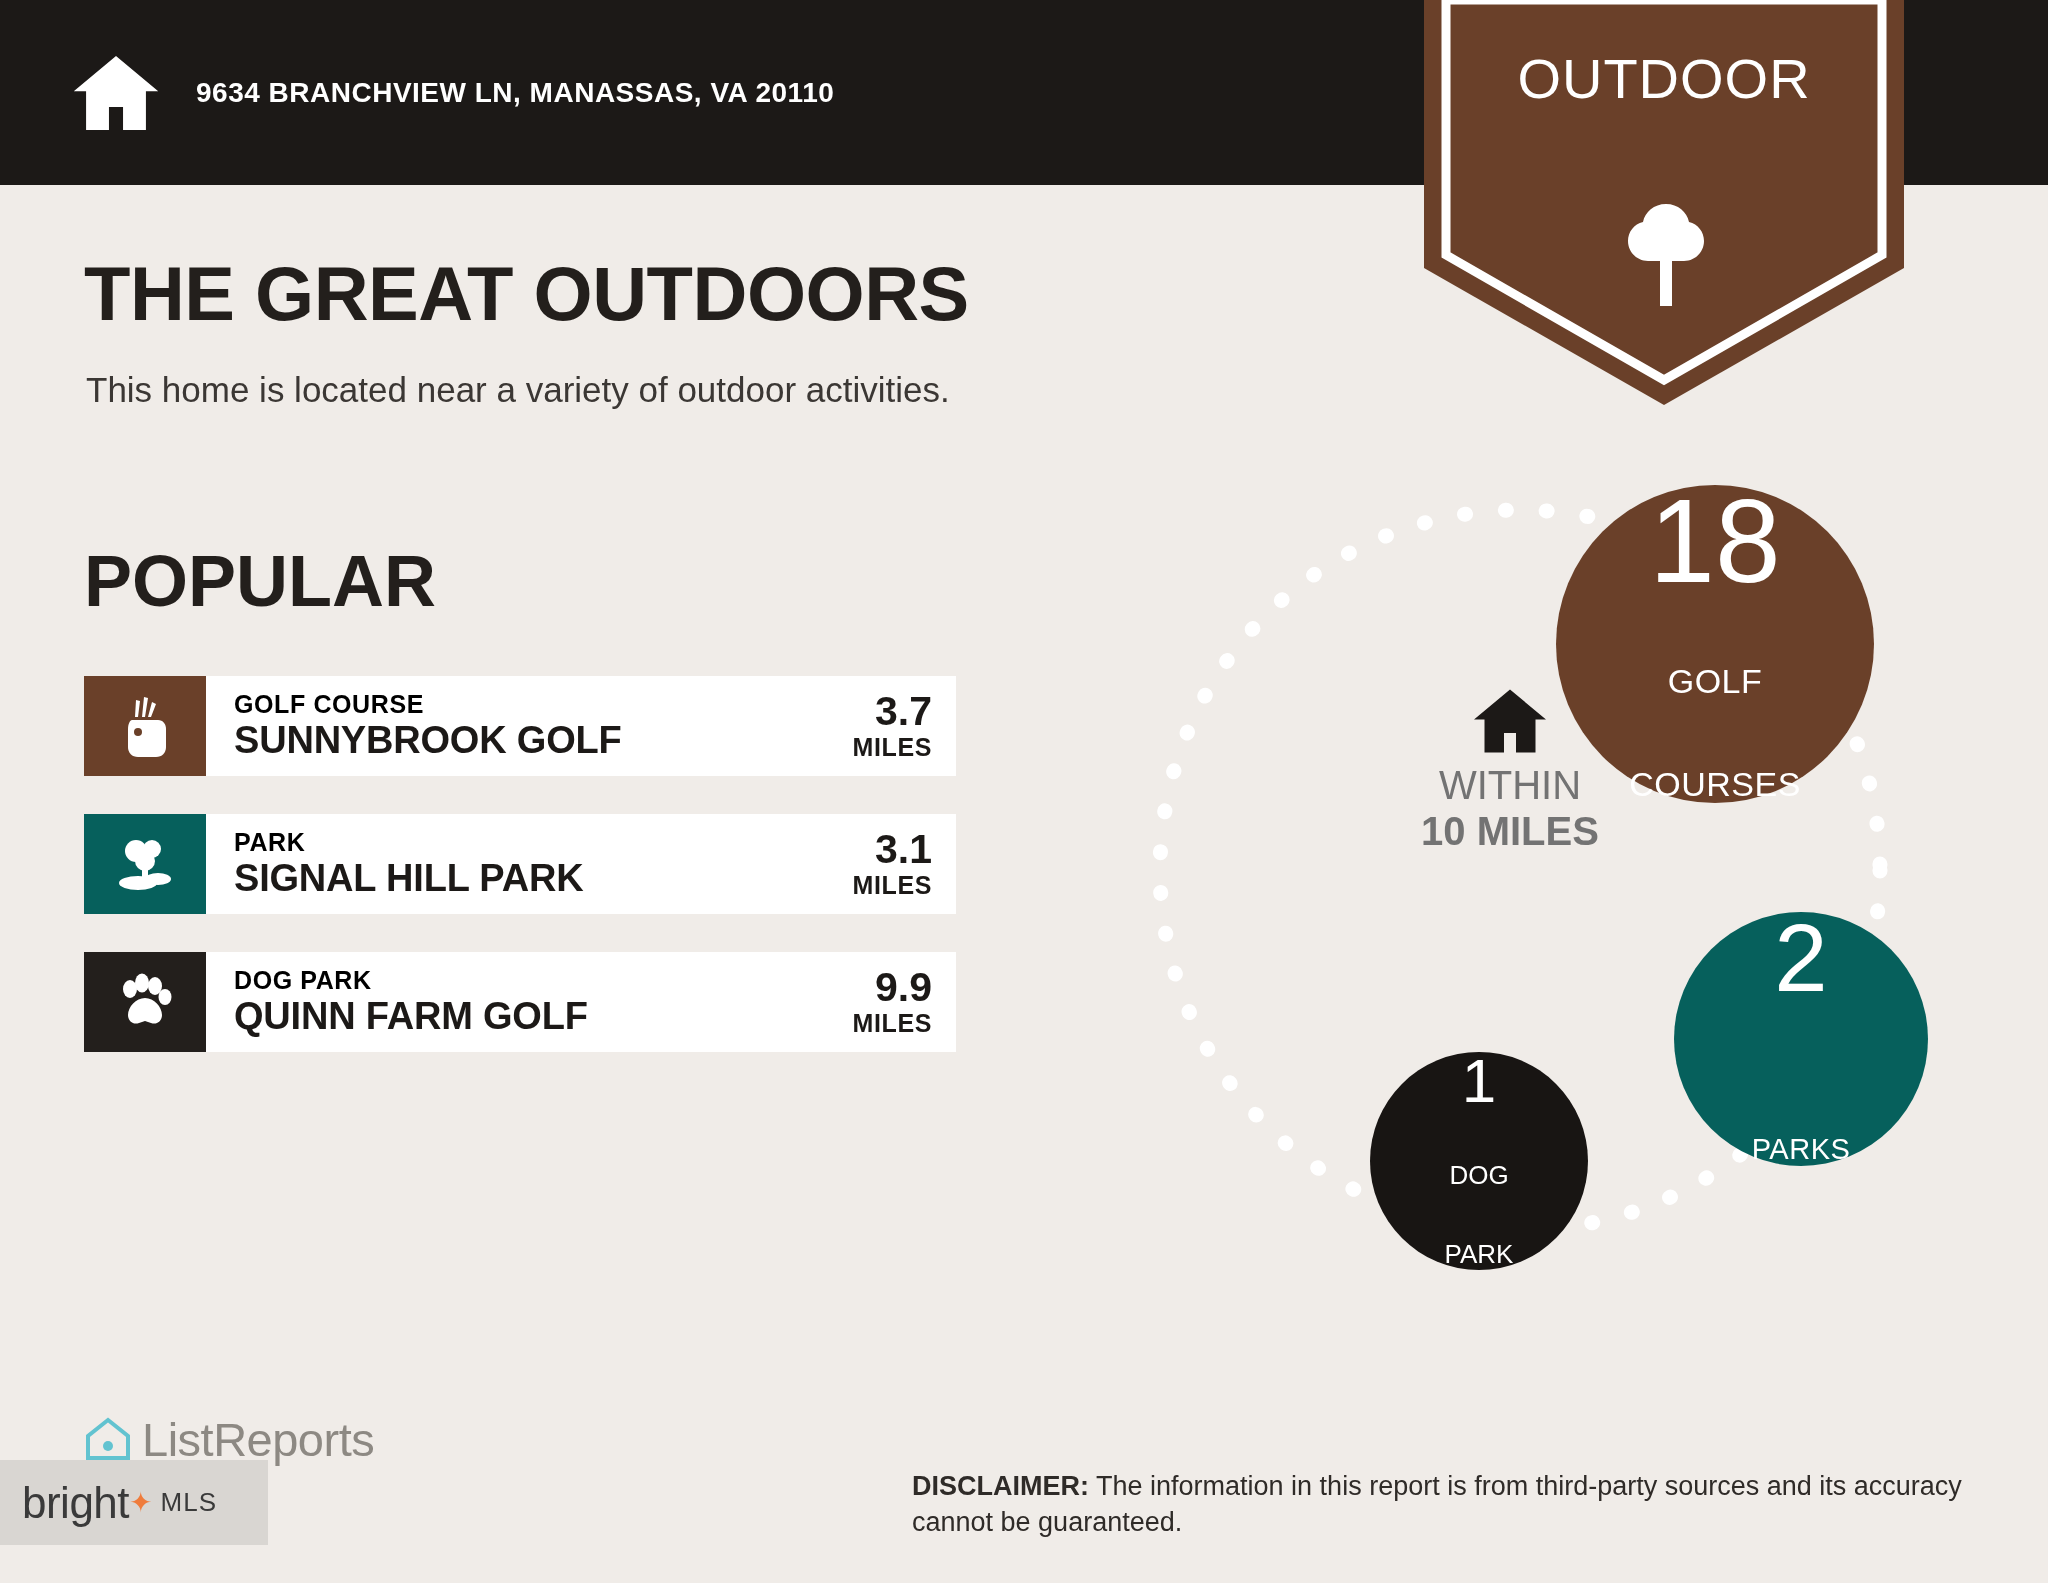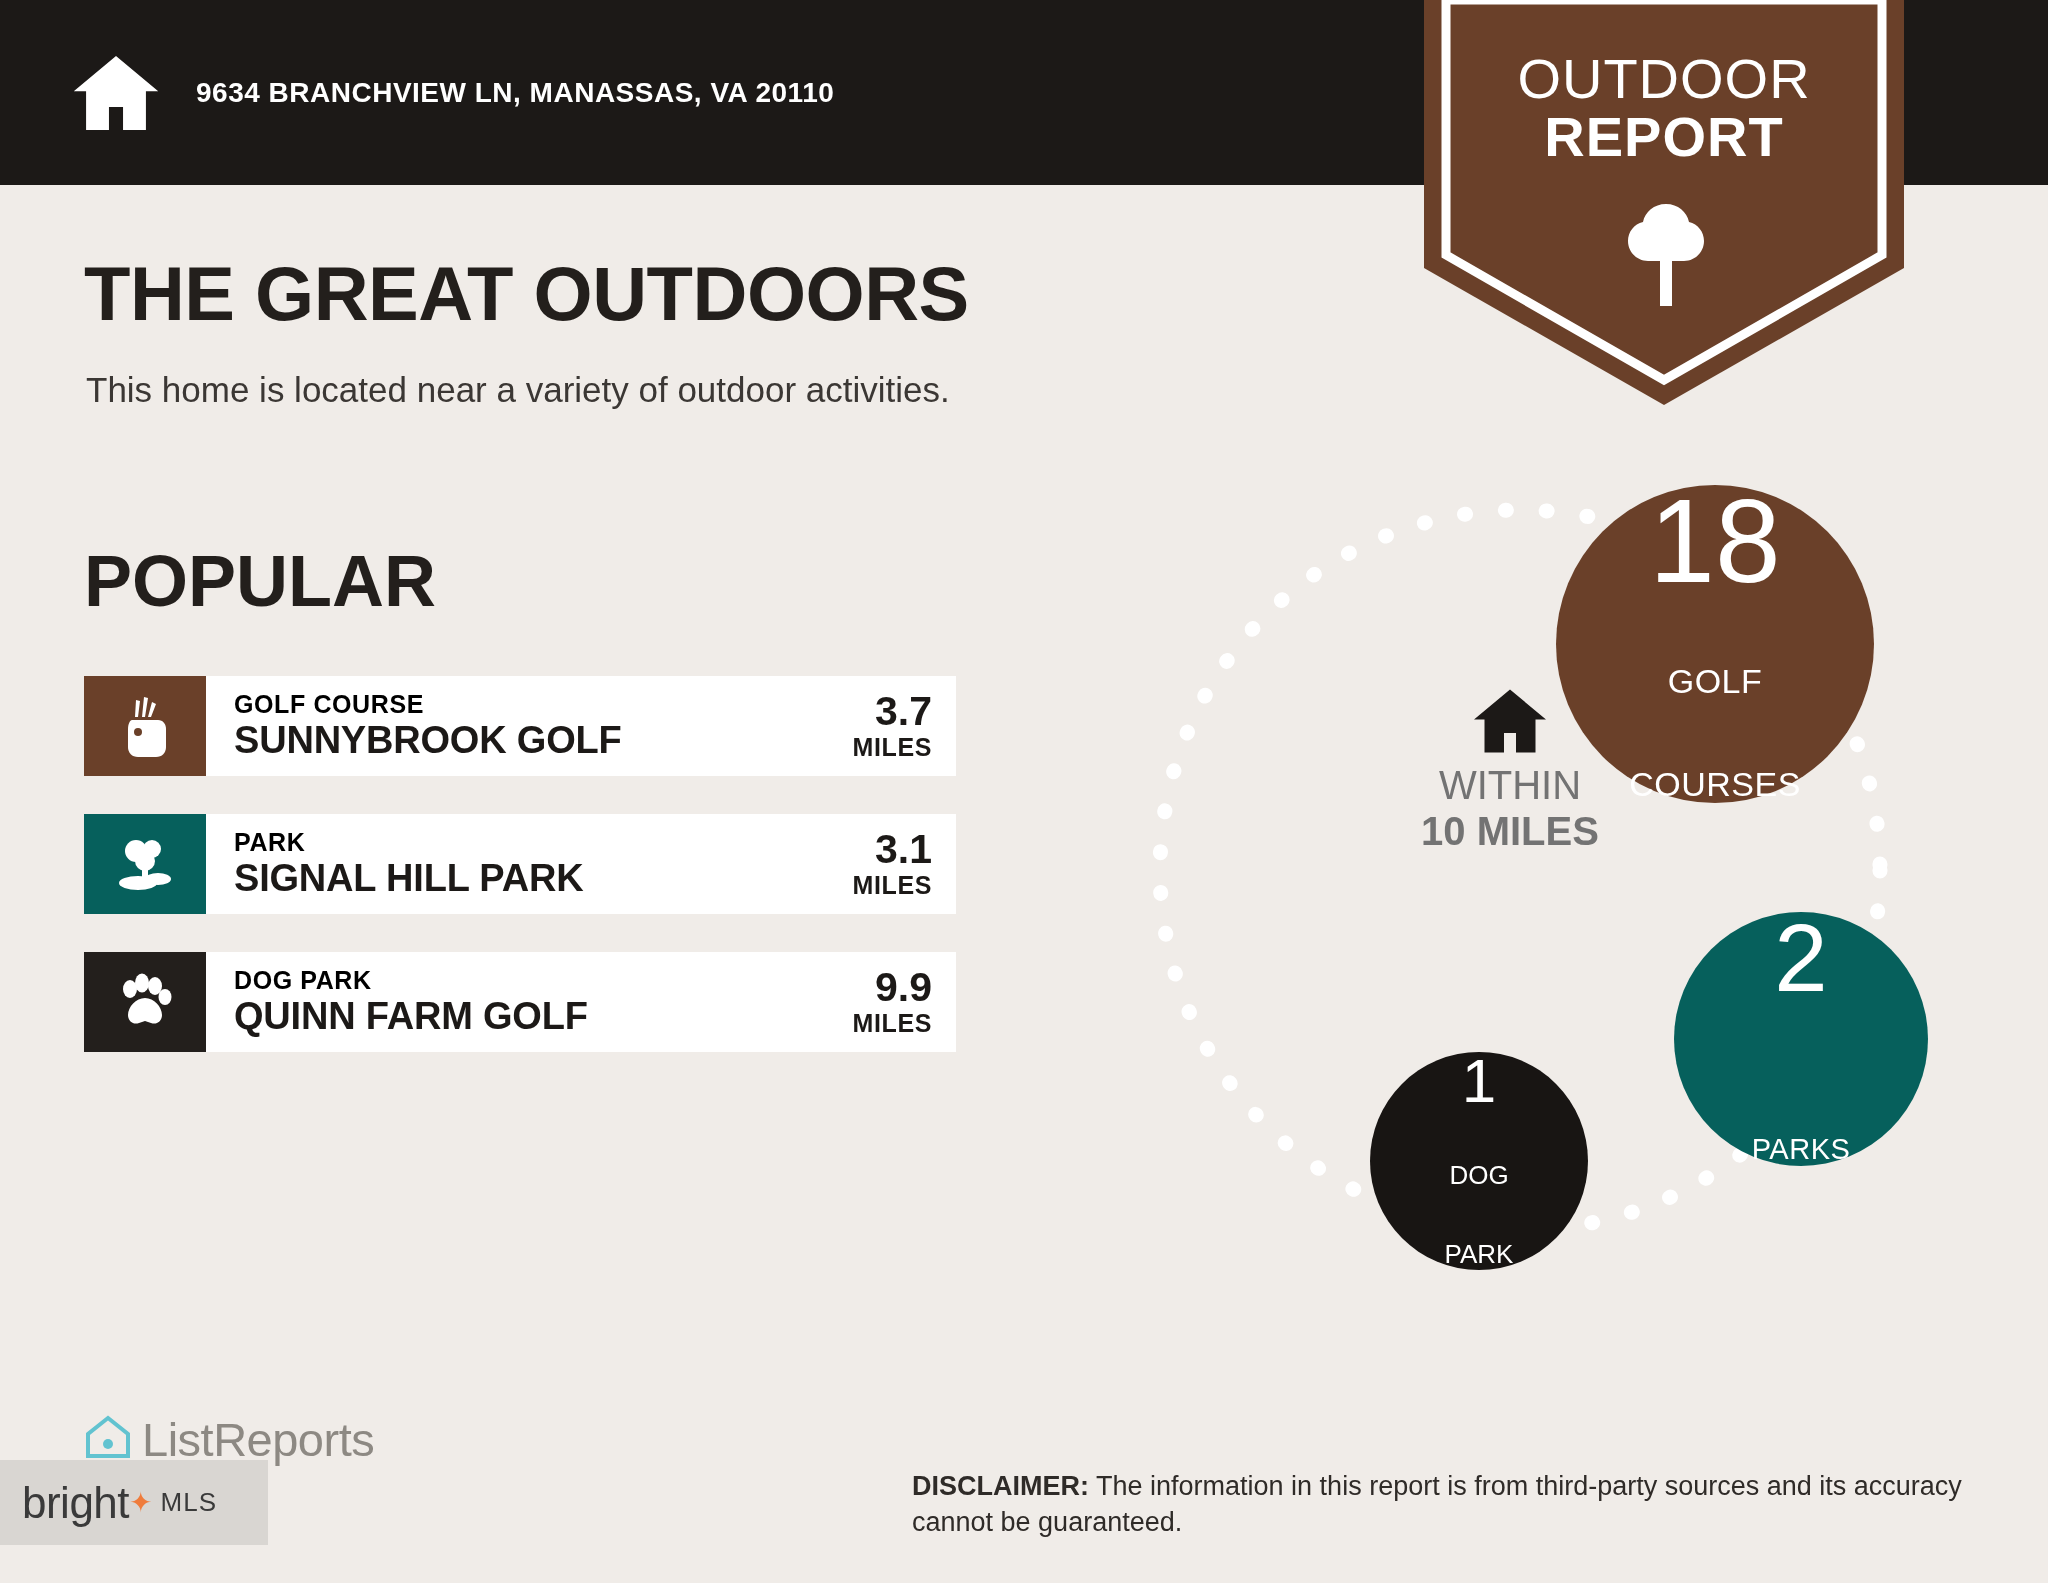--- a/index.html
+++ b/index.html
@@ -165,21 +165,21 @@
     width: 300px; text-align: center;
     color: #737373;
   }
   .within .house { display: block; margin: 0 auto 8px; width: 78px; height: 66px; }
   .within .w1 { display: block; font-size: 40px; font-weight: 400; line-height: 1.15; }
   .within .w2 { display: block; font-size: 40px; font-weight: bold; line-height: 1.15; }
 
   
   .logo {
     position: absolute; left: 82px; top: 1412px;
-    display: flex; 
+    display: flex; align-items: center;
   }
   .logo-mark { width: 52px; height: 52px; }
   .logo-text {
     font-size: 47px; color: #8d8983; font-weight: 400; margin-left: 8px;
     letter-spacing: -0.5px;
   }
   .disclaimer {
     position: absolute; left: 912px; top: 1468px;
     width: 1070px;
     font-size: 27px; line-height: 1.35; color: #2f2b28;
@@ -214,21 +214,20 @@
     <div class="header-address">9634 BRANCHVIEW LN, MANASSAS, VA 20110</div>
   </div>
 
   <div class="badge">
     <svg class="badge-shape" viewBox="0 0 480 405">
       <polygon fill="#6a4029" points="0,0 480,0 480,268 240,405 0,268"></polygon>
       <polygon fill="none" stroke="#ffffff" stroke-width="9" points="22,0 22,255 240,380 458,255 458,0"></polygon>
     </svg>
     <div class="badge-label">
       <span class="l1">OUTDOOR</span>
-      <span class="l2">REPORT</span>
     </div>
     <svg class="badge-tree" viewBox="0 0 92 110">
       <path fill="#ffffff" d="M46 4c-12 0-21 8-23 18-9 2-15 10-15 19 0 11 9 20 20 20h12v45h12V61h12c11 0 20-9 20-20 0-9-6-17-15-19C67 12 58 4 46 4z"></path>
     </svg>
   </div>
 
   <div class="title-main">THE GREAT OUTDOORS</div>
   <div class="subtitle">This home is located near a variety of outdoor activities.</div>
   <div class="title-popular">POPULAR</div>
 

